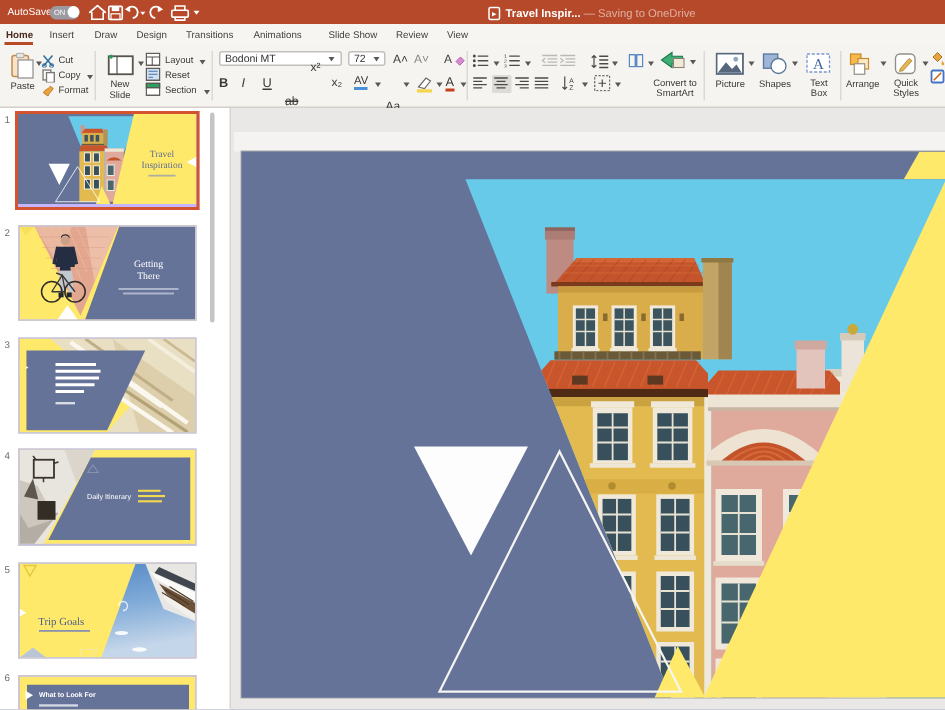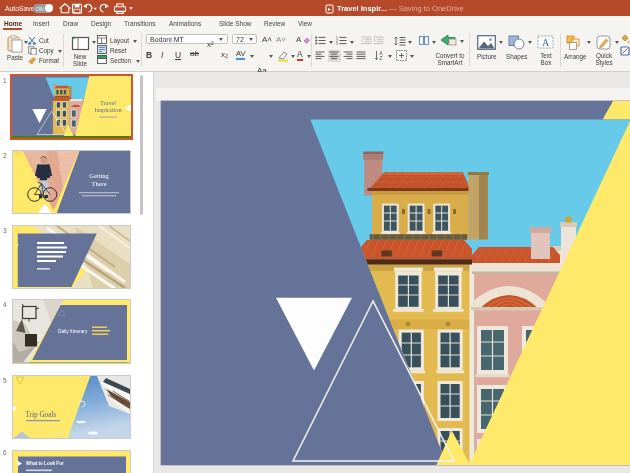--- a/index.html
+++ b/index.html
@@ -27,21 +27,21 @@
   #ribbon { position:absolute; left:0; top:30px; width:630px; height:42px; background:#f6f4f1; border-bottom:1px solid #d3d0cc; }
   .rlabel { position:absolute; font-size:6.3px; color:#3b3936; white-space:nowrap; }
   .rlabelc { position:absolute; font-size:6.3px; color:#3b3936; text-align:center; white-space:nowrap; }
   .gsep { position:absolute; top:4px; height:33px; width:1px; background:#dcd9d5; }
   .caret { position:absolute; width:0; height:0; border-left:2.5px solid transparent; border-right:2.5px solid transparent; border-top:3px solid #5a5856; }
   .combo { position:absolute; background:#fff; border:1px solid #c3c0bc; border-radius:2px; font-size:7px; color:#333; }
 
   
   #leftpanel { position:absolute; left:0; top:72px; width:154px; height:401px; background:#ffffff; border-right:1.5px solid #d8d5d3; }
   .slidenum { position:absolute; font-size:6.5px; color:#6b6b6b; left:3px; }
-  .thumb { position:absolute; left:12px; width:119px; background:#4d7c0f; border:1px solid #cccaca; overflow:hidden; }
+  .thumb { position:absolute; left:12px; width:119px; background:#c4b5fd; border:1px solid #cccaca; overflow:hidden; }
   #scrollbar { position:absolute; left:140px; top:3px; width:3px; height:140px; background:#c5c3c3; border-radius:2px; }
 
   
   #canvas { position:absolute; left:155.5px; top:72px; width:474.5px; height:401px; background:#e9e8e7; }
   #canvasband { position:absolute; left:0; top:16px; width:474.5px; height:12.5px; background:#f4f3f2; }
   #slide { position:absolute; left:5.5px; top:28.5px; width:469px; height:364.5px; background:#667399; overflow:hidden; box-shadow:0 0 0 0.7px #b0aeae; }
 </style>
 </head>
 <body>
 <div id="app">
@@ -149,21 +149,21 @@
     <div class="caret" style="left:249px;top:8px"></div>
     <div class="rlabel" style="left:262px;top:5px;font-size:8px;color:#3f3d3a">A˄</div>
     <div class="rlabel" style="left:276px;top:5px;font-size:8px;color:#8a8886">A˅</div>
     <div class="rlabel" style="left:296px;top:5px;font-size:8px;color:#3f3d3a">A</div>
     <svg class="abs" style="left:303px;top:7px" width="7" height="7" viewBox="0 0 7 7">
       <path d="M1 4 L4 1 L6.5 3.5 L3.5 6.5 Z" fill="#d88bd4" stroke="#a95ba5" stroke-width="0.6"></path>
     </svg>
     <div class="rlabel" style="left:146px;top:20px;font-size:8.5px;font-weight:bold">B</div>
     <div class="rlabel" style="left:161px;top:20px;font-size:8.5px;font-style:italic">I</div>
     <div class="rlabel" style="left:175px;top:20px;font-size:8.5px;text-decoration:underline">U</div>
-    <div class="rlabel" style="left:190px;top:19px;font-size:8px;text-decoration:line-through">ab</div>
+    <div class="rlabel" style="left:190px;top:33px;font-size:8px;text-decoration:line-through">ab</div>
     <div class="rlabel" style="left:207px;top:10px;font-size:8px">x²</div>
     <div class="rlabel" style="left:221px;top:20px;font-size:8px">x₂</div>
     <div class="rlabel" style="left:236px;top:19px;font-size:7.5px;border-bottom:2px solid #4a90d9">AV</div>
     <div class="caret" style="left:250px;top:25px"></div>
     <div class="rlabel" style="left:257px;top:36px;font-size:8px">Aa</div>
     <div class="caret" style="left:269px;top:25px"></div>
     <svg class="abs" style="left:277px;top:20px" width="12" height="12" viewBox="0 0 12 12">
       <path d="M2 8 L7 2 L10 4 L6 9 z" fill="#fefefe" stroke="#6b6966" stroke-width="0.8"></path>
       <rect x="1" y="9.5" width="10" height="2.2" fill="#f3d64c"></rect>
     </svg>

